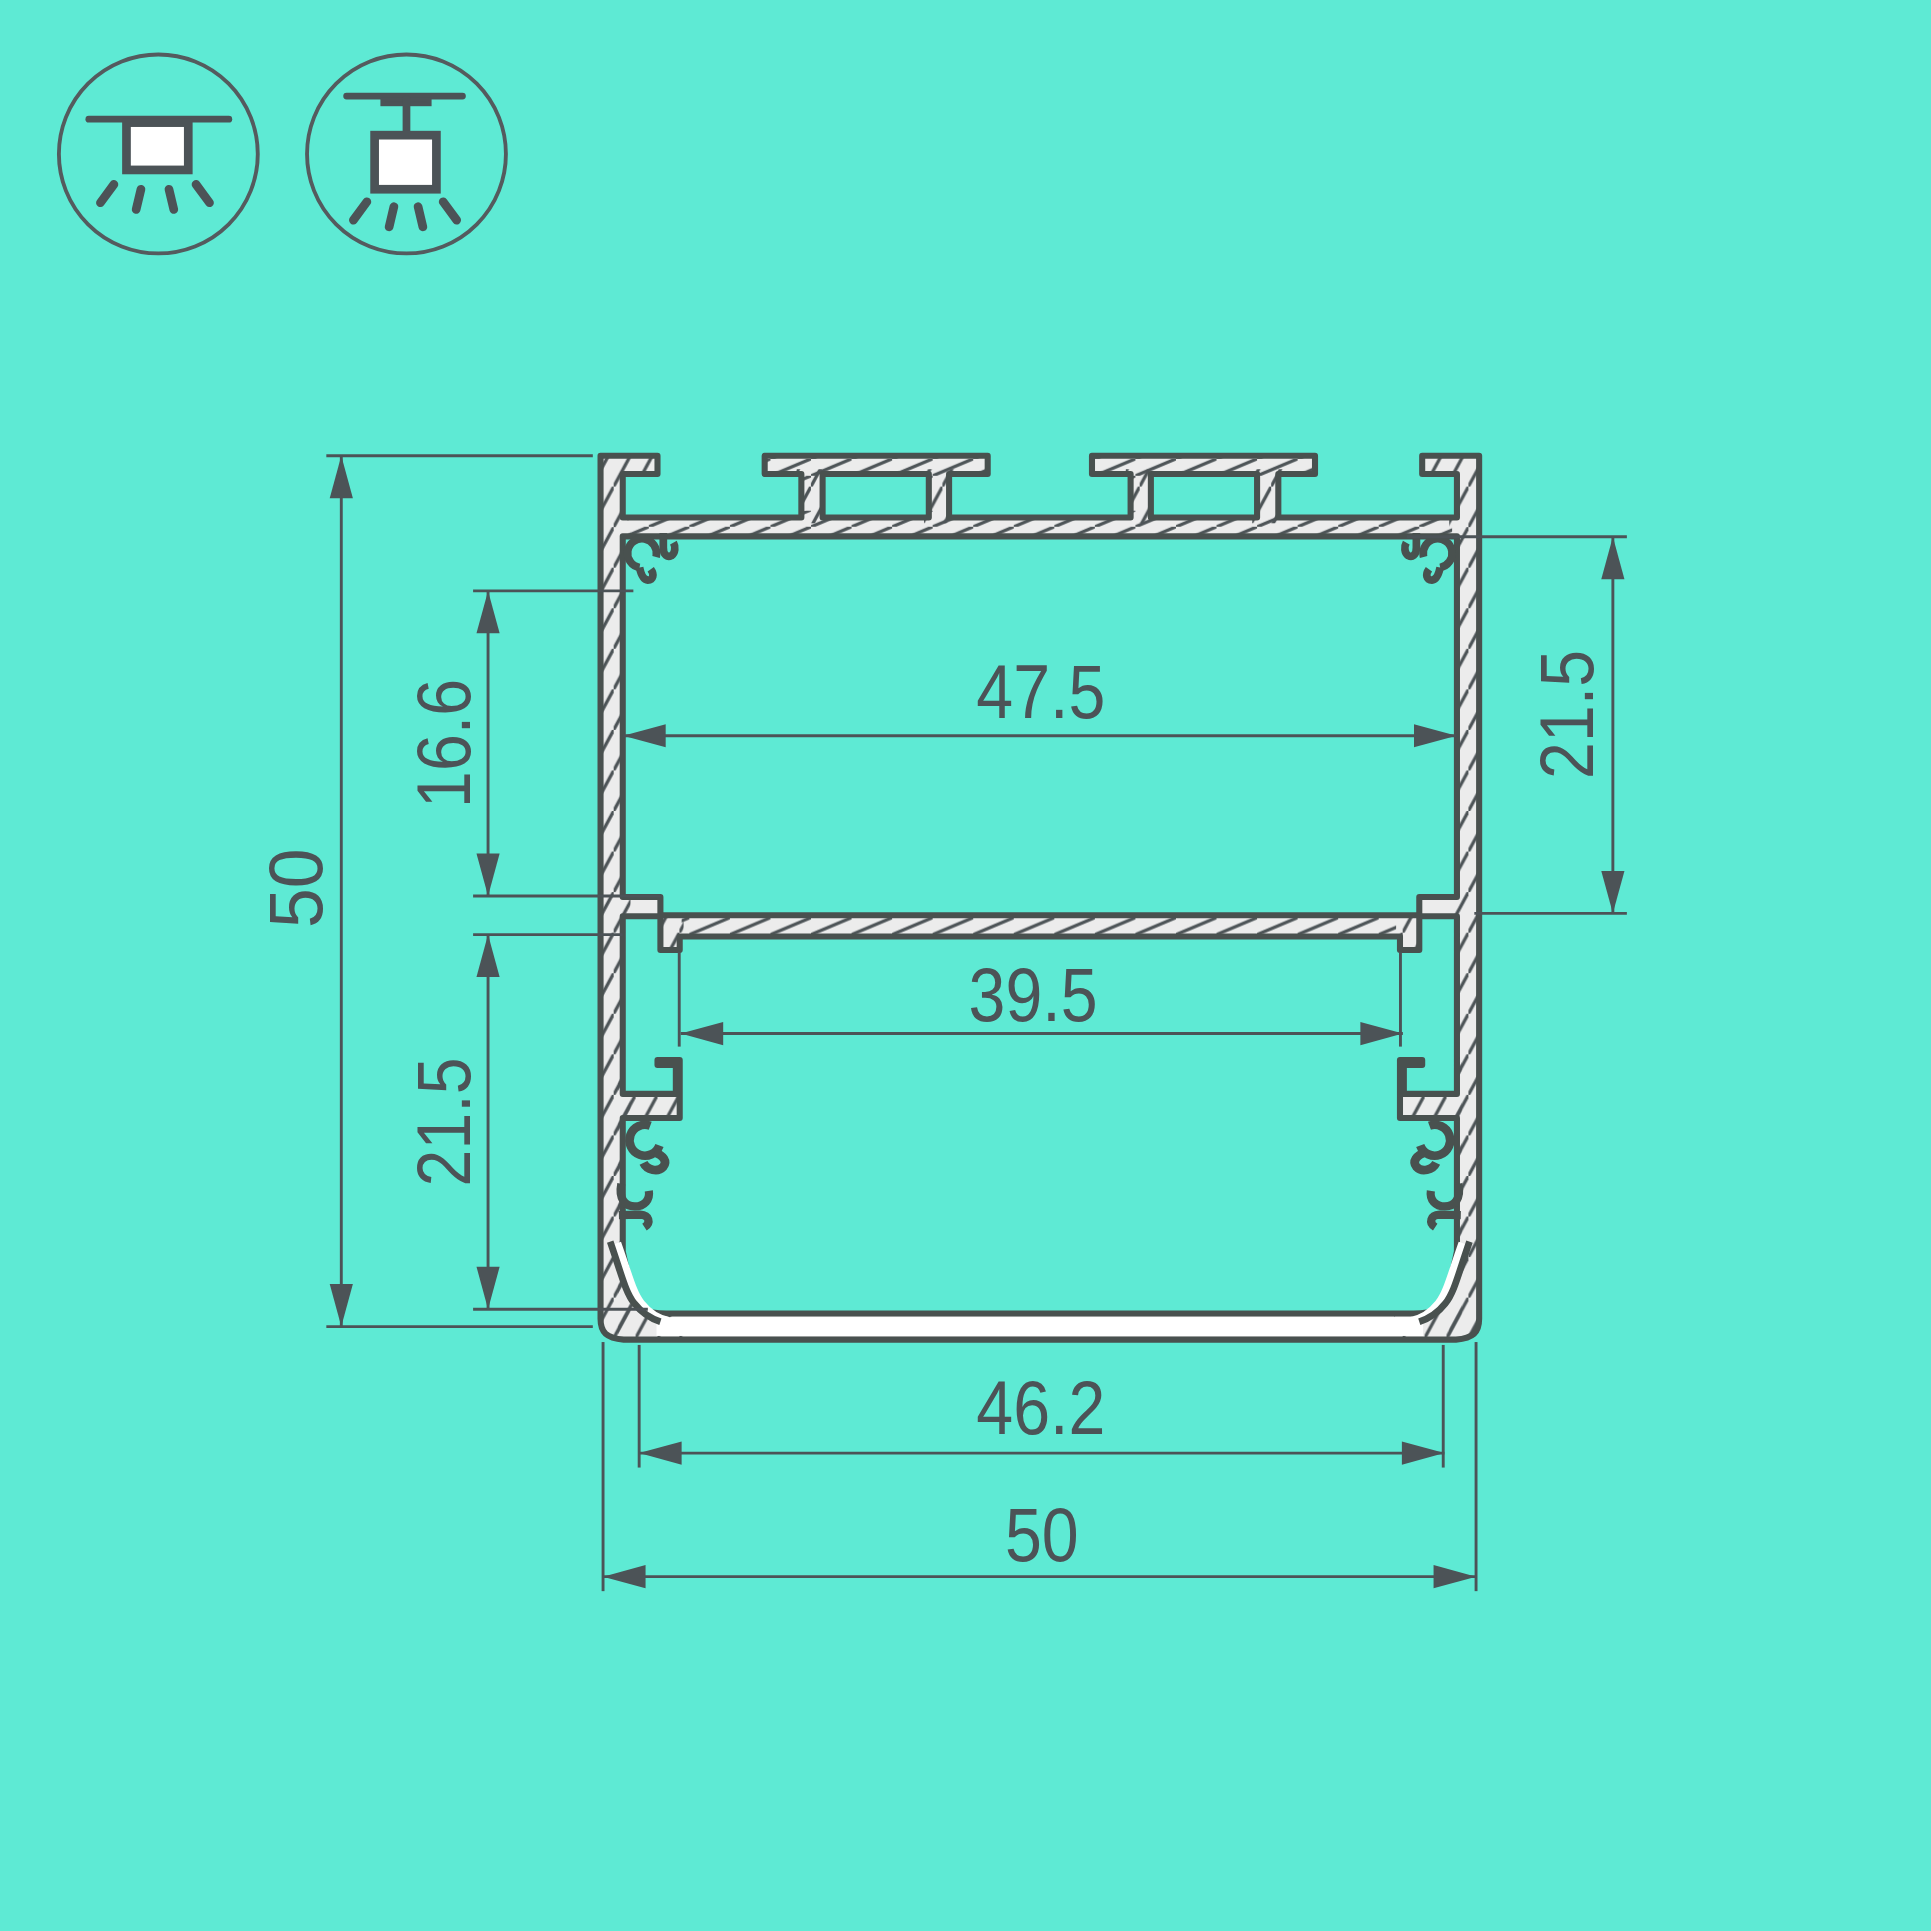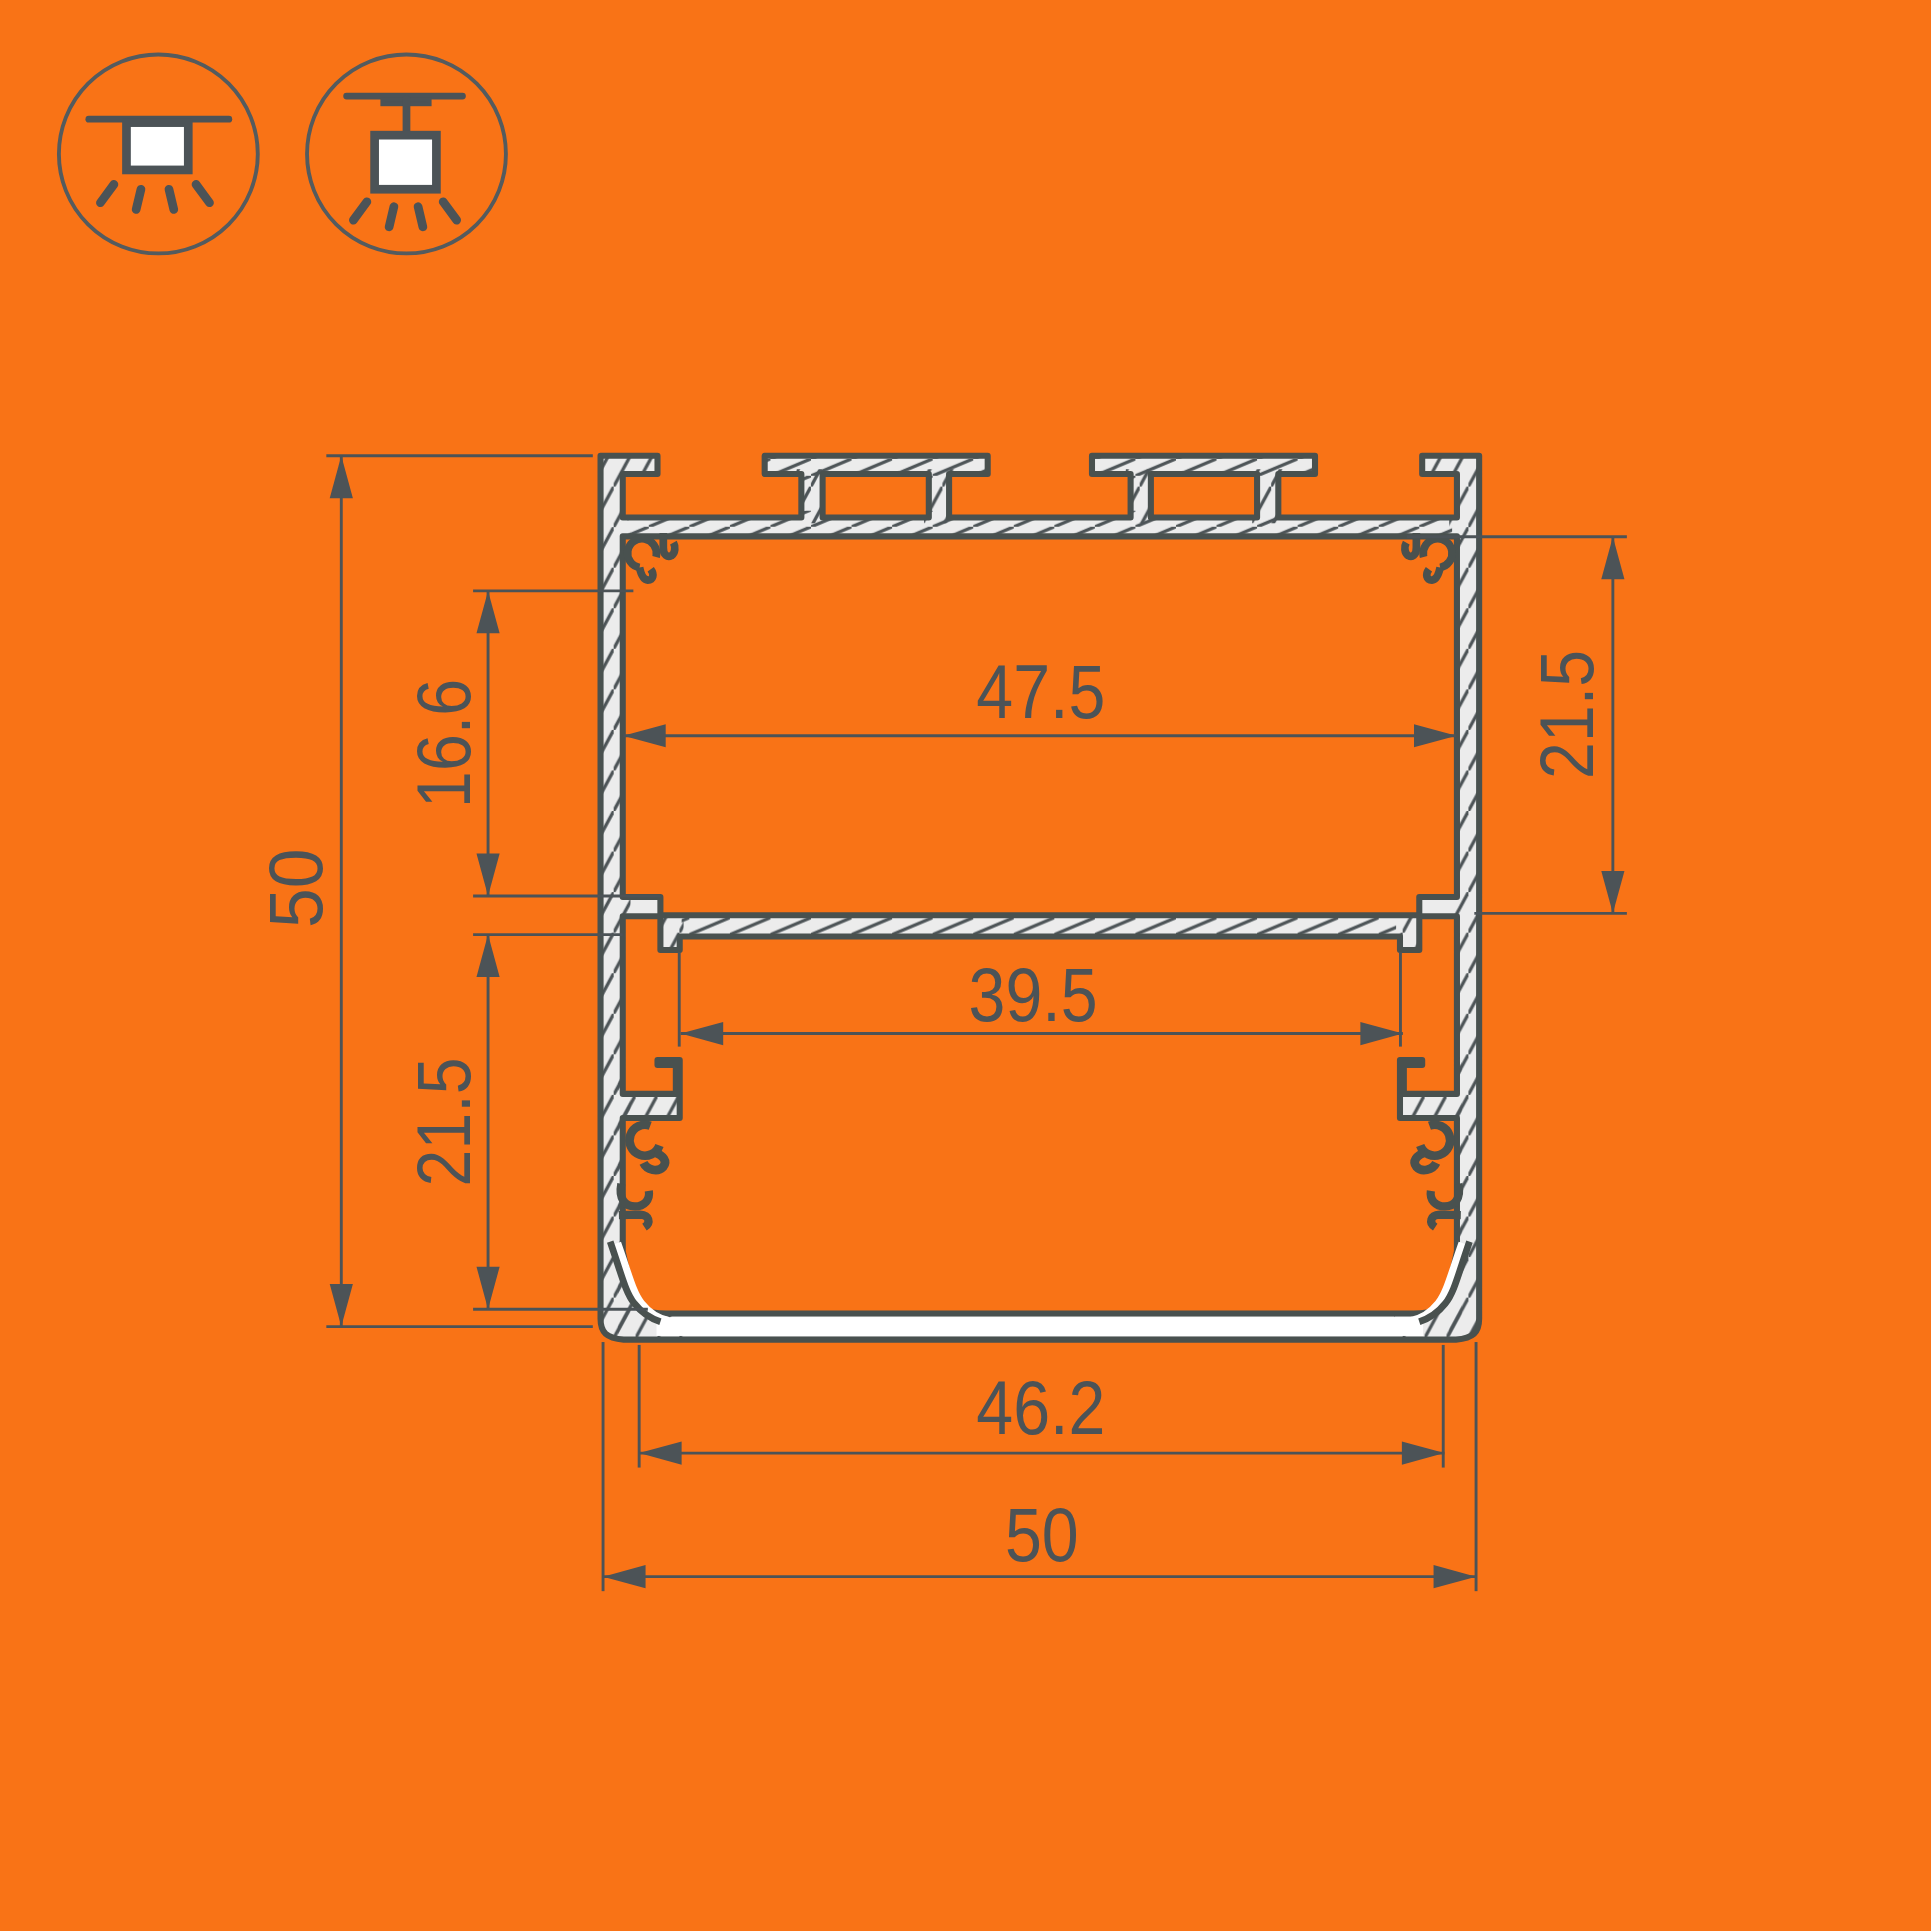--- a/index.html
+++ b/index.html
@@ -1,16 +1,16 @@
 <!DOCTYPE html>
 <html><head>
 <meta charset="utf-8">
 <style>
   html,body{margin:0;padding:0;background:#fff;}
-  #page{width:1931px;height:1931px;position:relative;background:#f97316;overflow:hidden;}
+  #page{width:1931px;height:1931px;position:relative;background:#5eead4;overflow:hidden;}
   svg{position:absolute;top:0;left:0;}
   text{font-family:"Liberation Sans", sans-serif;fill:#4c5357;}
 </style>
 </head>
 <body>
 <div id="page">
 <svg width="1931" height="1931" viewBox="0 0 2000 2000">
 <defs>
   <pattern id="hatchH" width="42" height="17.6" patternUnits="userSpaceOnUse">
     <path d="M -2,18.44 L 44,-0.84" stroke="#4d5457" stroke-width="3.4" fill="none"></path>

